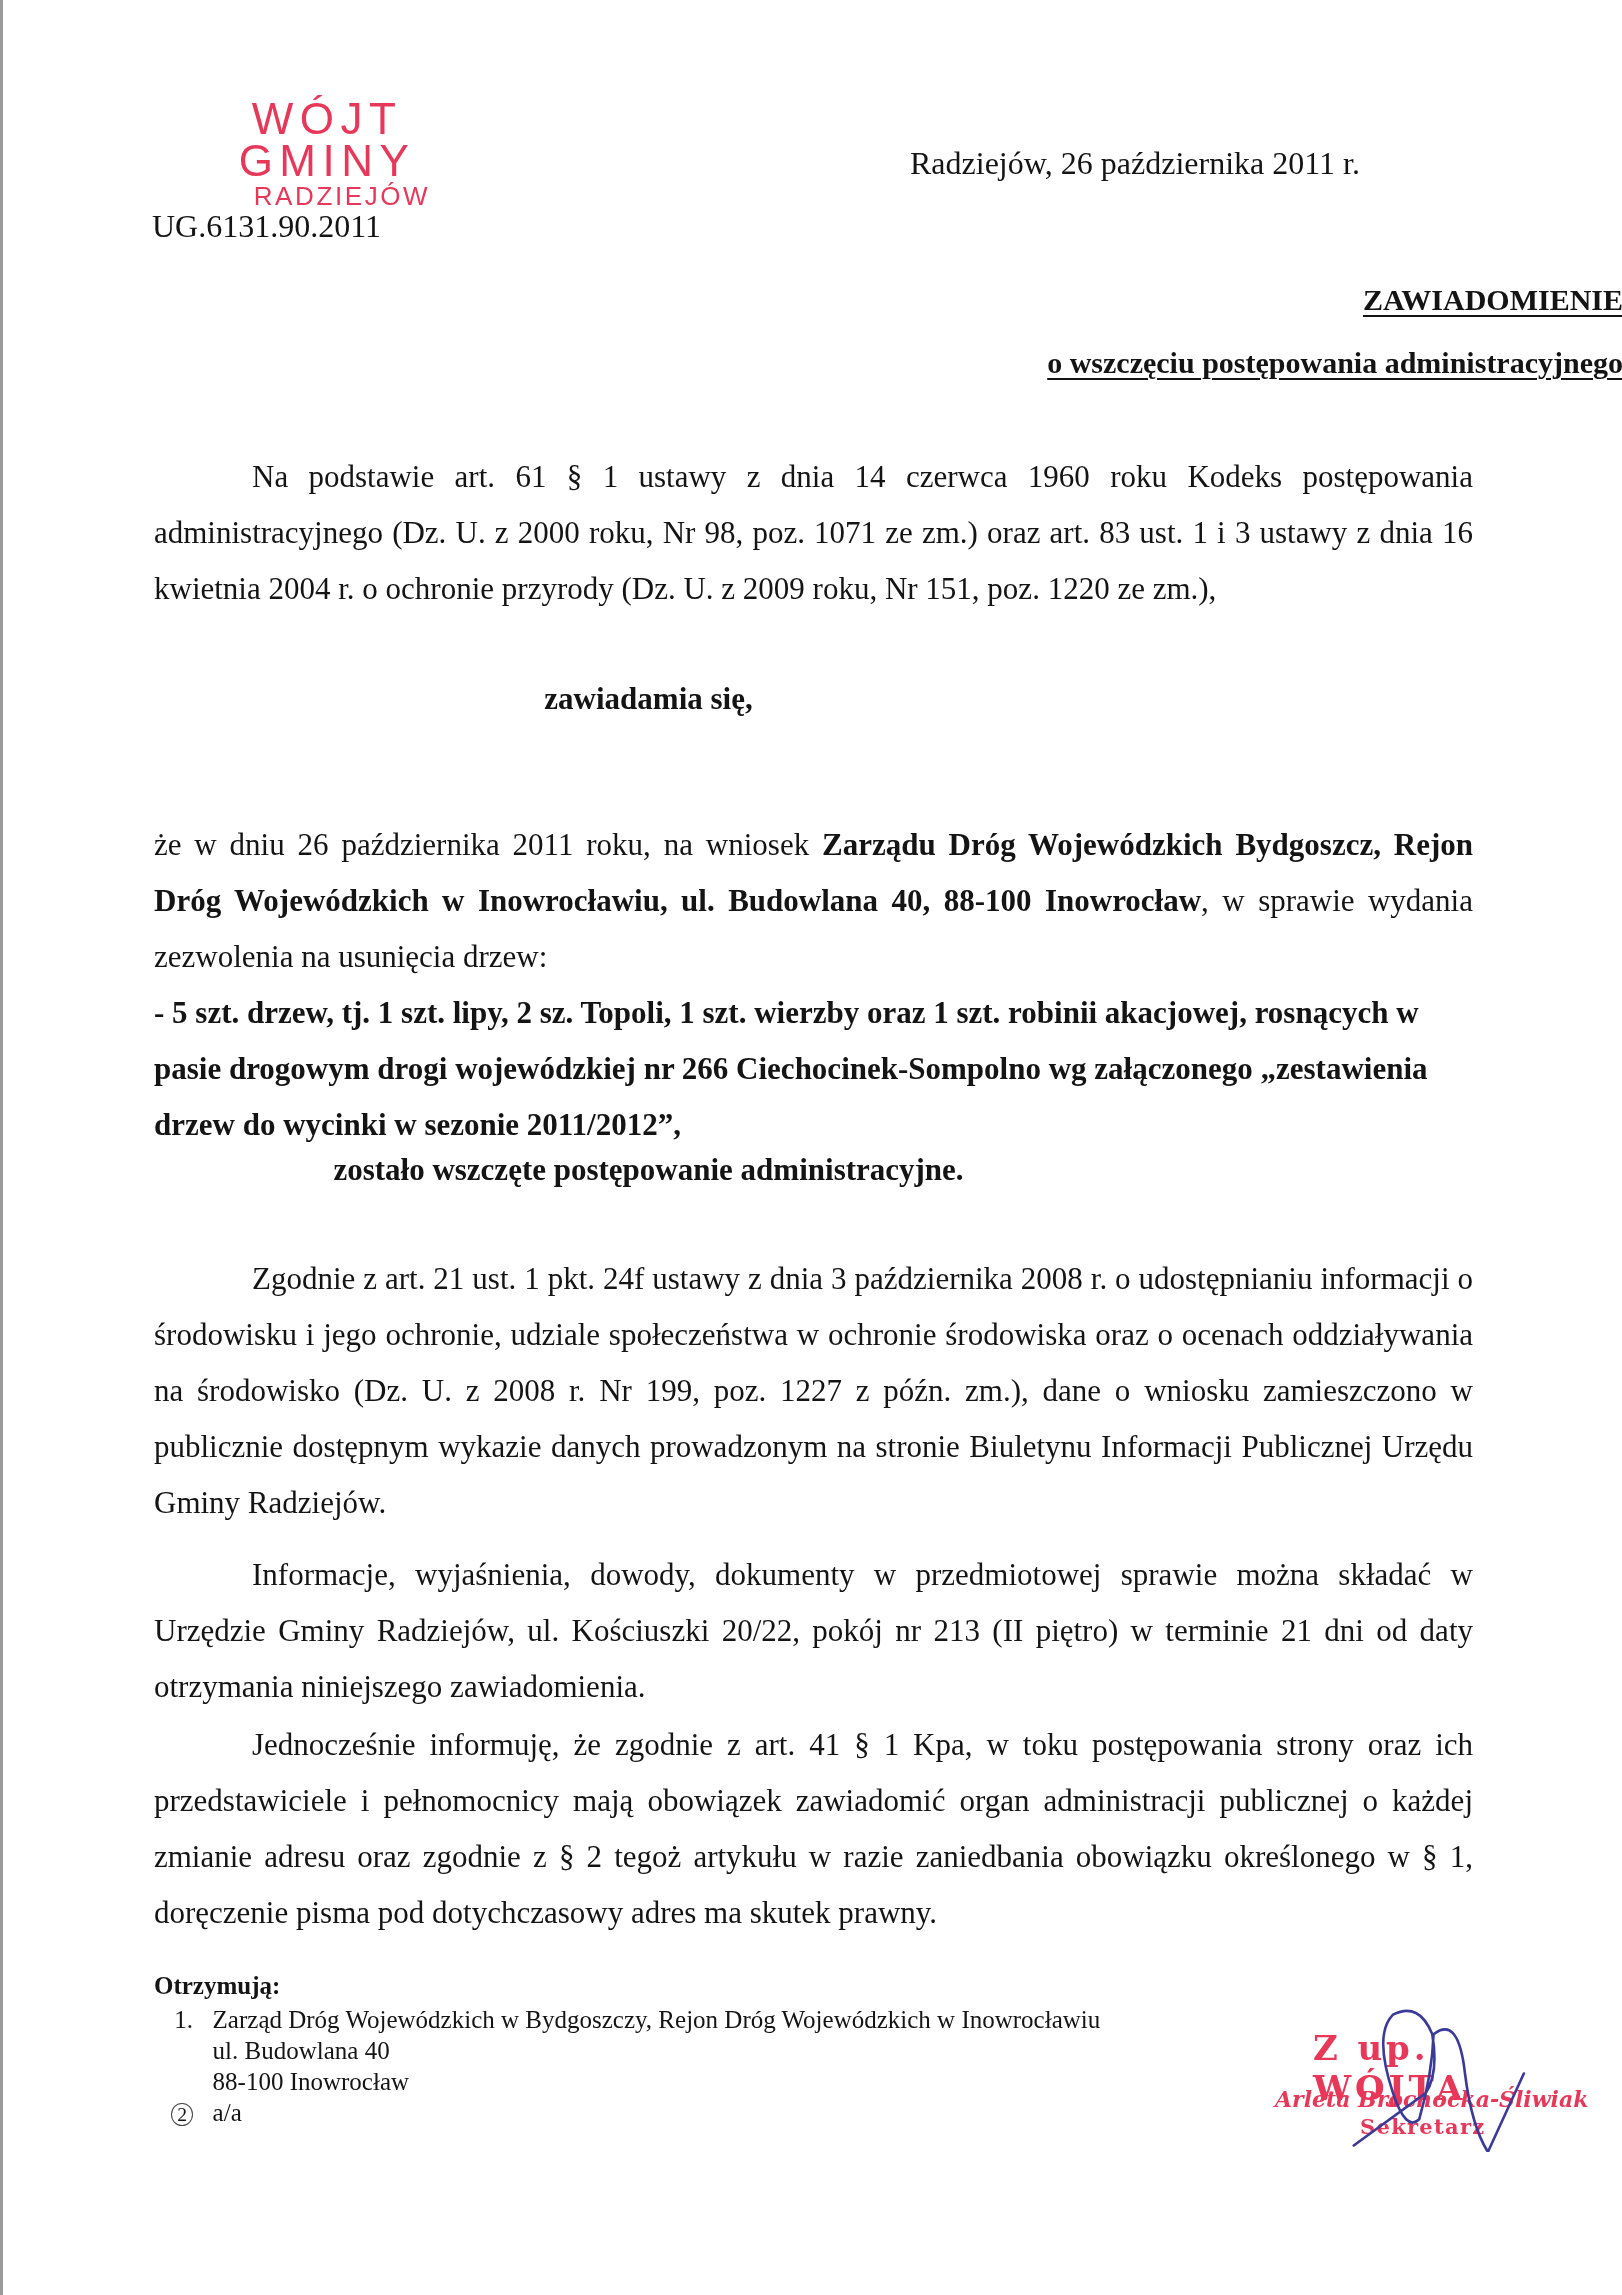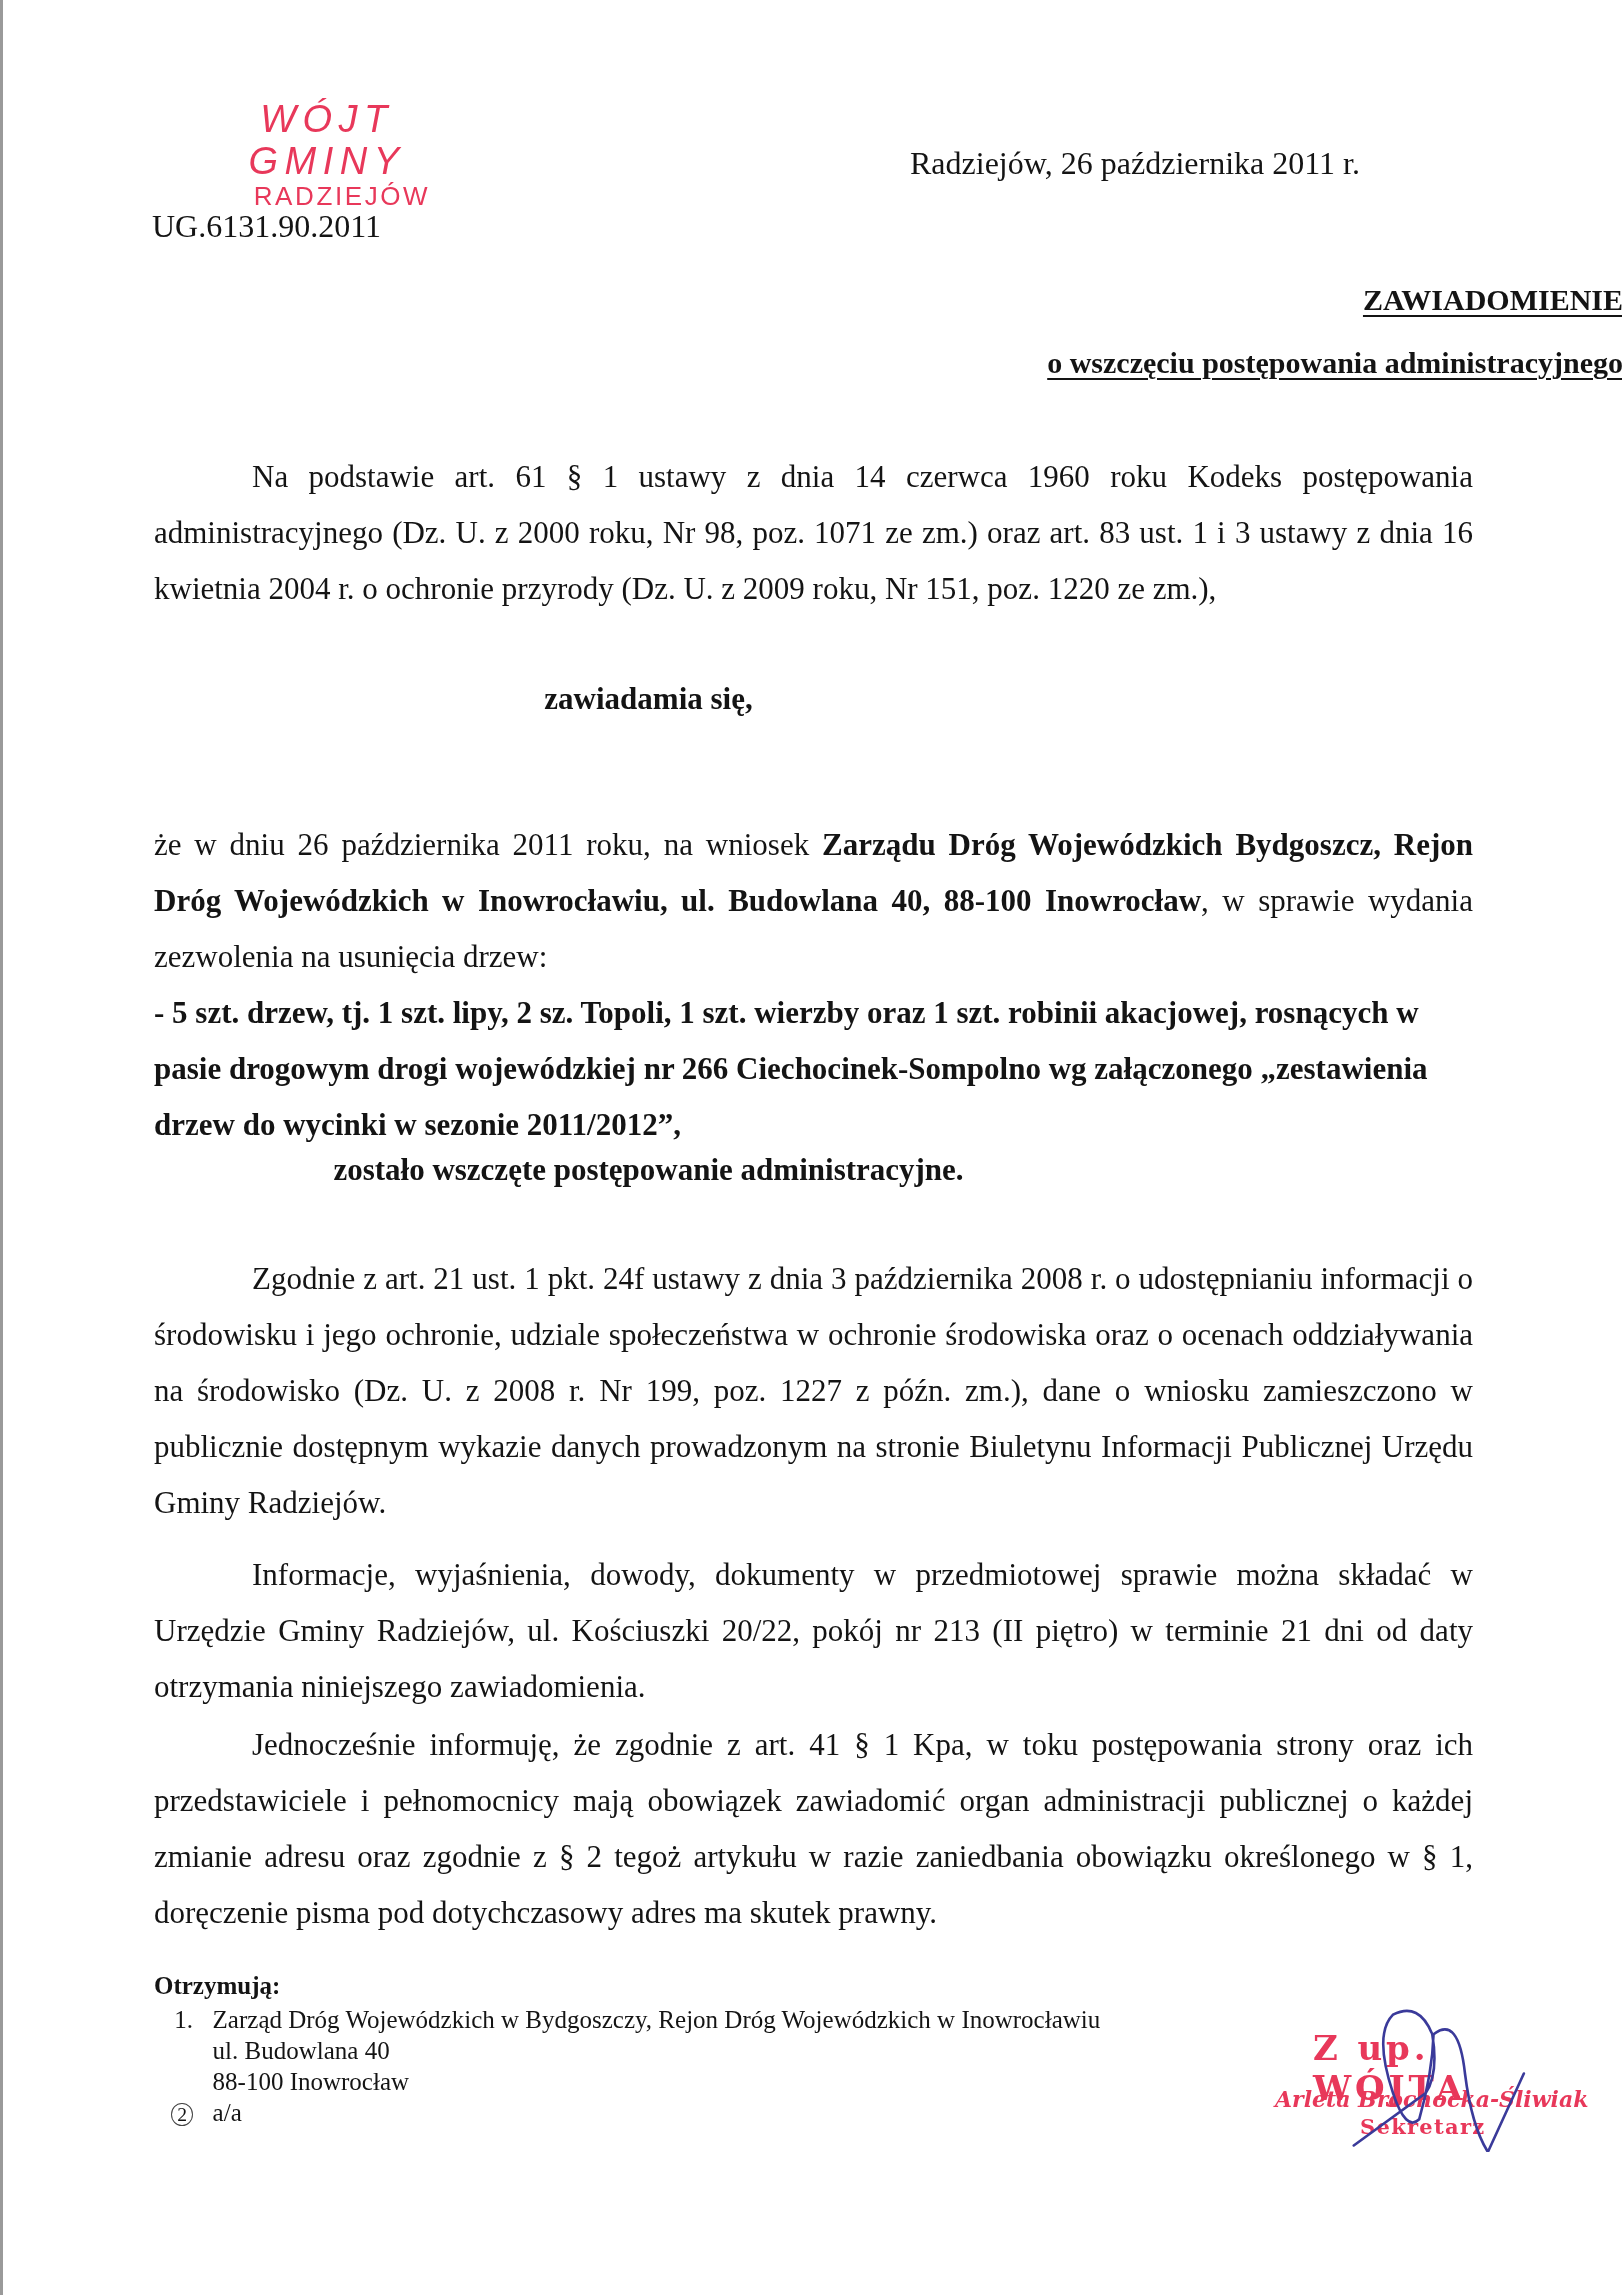--- a/index.html
+++ b/index.html
@@ -1,21 +1,21 @@
 <!DOCTYPE html>
 <html style="font-size:10.5px"><head>
 <meta charset="utf-8">
 <style>
   html, body { margin: 0; padding: 0; background: #ffffff; }
   body { width: 1623px; height: 2295px; position: relative; overflow: hidden;
          font-family: "Liberation Serif", "DejaVu Serif", serif; color: #141414; }
   .edge { position: absolute; left: 0; top: 0; width: 2.6px; height: 2295px; background: #9a9a9a; }
 
   .stamp-header { position: absolute; left: 196px; top: 98px; color: #e8385a; font-family: "Liberation Sans", "DejaVu Sans", sans-serif; text-align: center; width: 262px; }
-  .stamp-header .l1 { font-size: 38px; letter-spacing: 6.5px; line-height: 42px; font-style: italic; }
+  .stamp-header .l1 { font-size: 44px; letter-spacing: 6.5px; line-height: 42px; }
   .stamp-header .l2 { font-size: 26px; letter-spacing: 2.6px; line-height: 29px; margin-left: 30px; }
 
   .place-date { position: absolute; left: 910px; top: 145px; font-size: 32px; }
   .ref-no { position: absolute; left: 152px; top: 208px; font-size: 32px; }
 
   .title { position: absolute; left: 0; width: 1623px; text-align: right; font-weight: bold; text-decoration: underline; text-underline-offset: 5.2px; text-decoration-thickness: 2px; }
   .title.t1 { top: 283px; font-size: 30px; }
   .title.t2 { top: 346px; font-size: 30px; }
 
   .body { position: absolute; left: 154px; width: 1319px; font-size: 31px; line-height: 56px; text-align: justify; }

